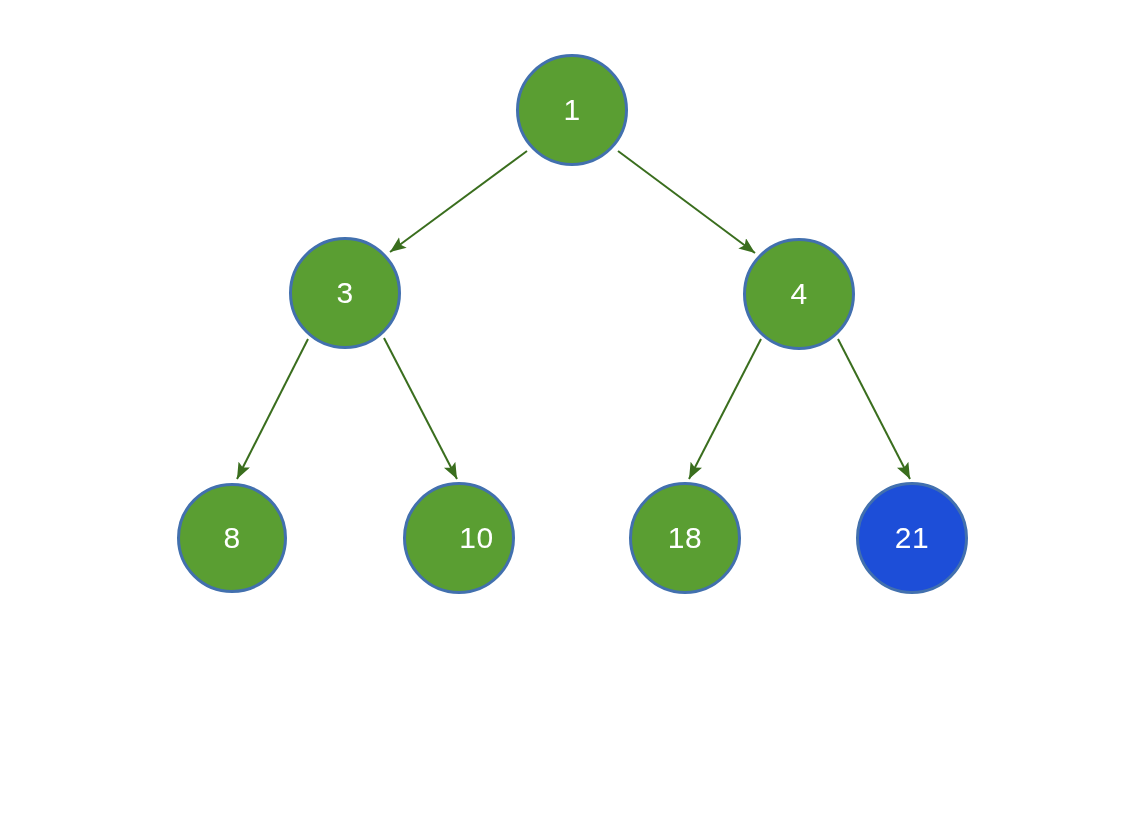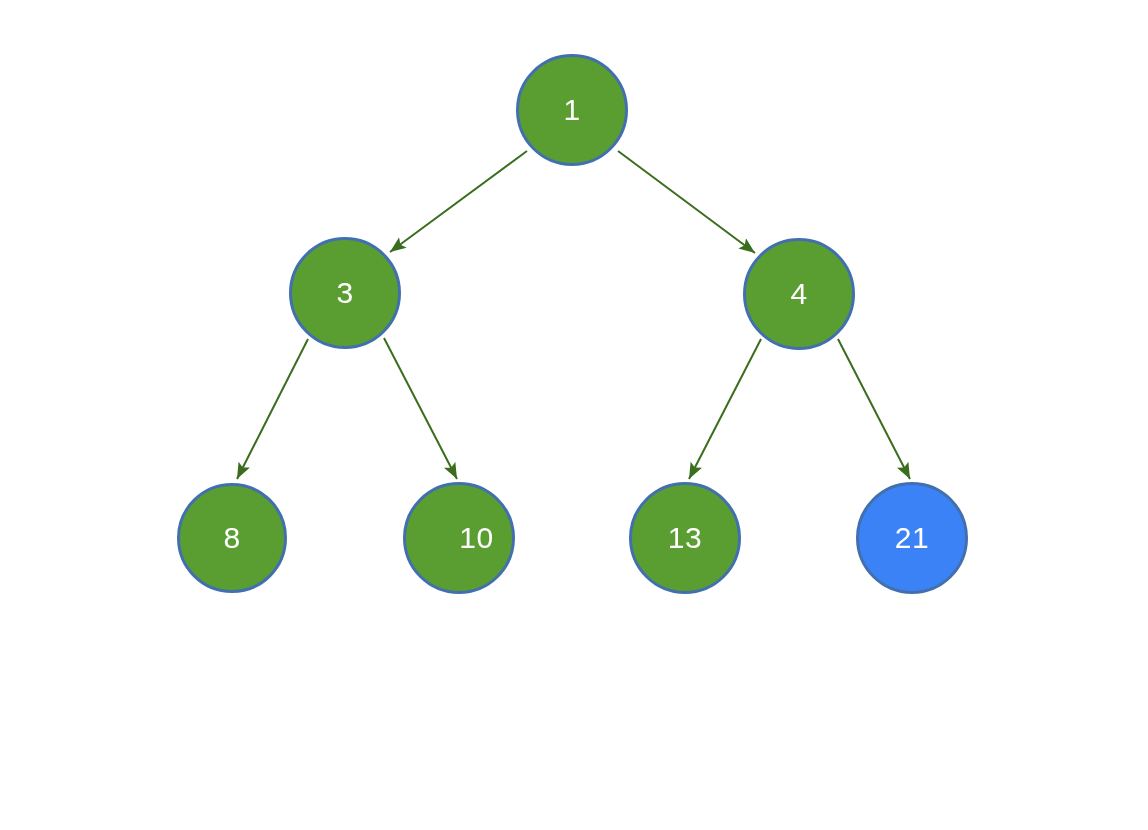--- a/index.html
+++ b/index.html
@@ -79,20 +79,20 @@
       <div class="tree-node" style="left: 743px; top: 238px; width: 112px; height: 112px; background: rgb(90, 158, 50); border-color: rgb(66, 112, 174); border-width: 3px;">
         <span class="node-label" style="color: rgb(255, 255, 255); font-size: 30px;">4</span>
       </div>
       <div class="tree-node" style="left: 177px; top: 483px; width: 110px; height: 110px; background: rgb(90, 158, 50); border-color: rgb(66, 112, 174); border-width: 3px;">
         <span class="node-label" style="color: rgb(255, 255, 255); font-size: 30px;">8</span>
       </div>
       <div class="tree-node" style="left: 403px; top: 482px; width: 112px; height: 112px; background: rgb(90, 158, 50); border-color: rgb(66, 112, 174); border-width: 3px;">
         <span class="node-label" style="color: rgb(255, 255, 255); font-size: 30px; margin-left: 35px;">10</span>
       </div>
       <div class="tree-node" style="left: 629px; top: 482px; width: 112px; height: 112px; background: rgb(90, 158, 50); border-color: rgb(66, 112, 174); border-width: 3px;">
-        <span class="node-label" style="color: rgb(255, 255, 255); font-size: 30px;">13</span>
+        <span class="node-label" style="color: rgb(255, 255, 255); font-size: 30px;">18</span>
       </div>
-      <div class="tree-node" style="left: 856px; top: 482px; width: 112px; height: 112px; background: #3b82f6; border-color: rgb(66, 112, 174); border-width: 3px;">
+      <div class="tree-node" style="left: 856px; top: 482px; width: 112px; height: 112px; background: #1d4ed8; border-color: rgb(66, 112, 174); border-width: 3px;">
         <span class="node-label" style="color: rgb(255, 255, 255); font-size: 30px;">21</span>
       </div>
     </div>
 
 </div>
 
 </body></html>

